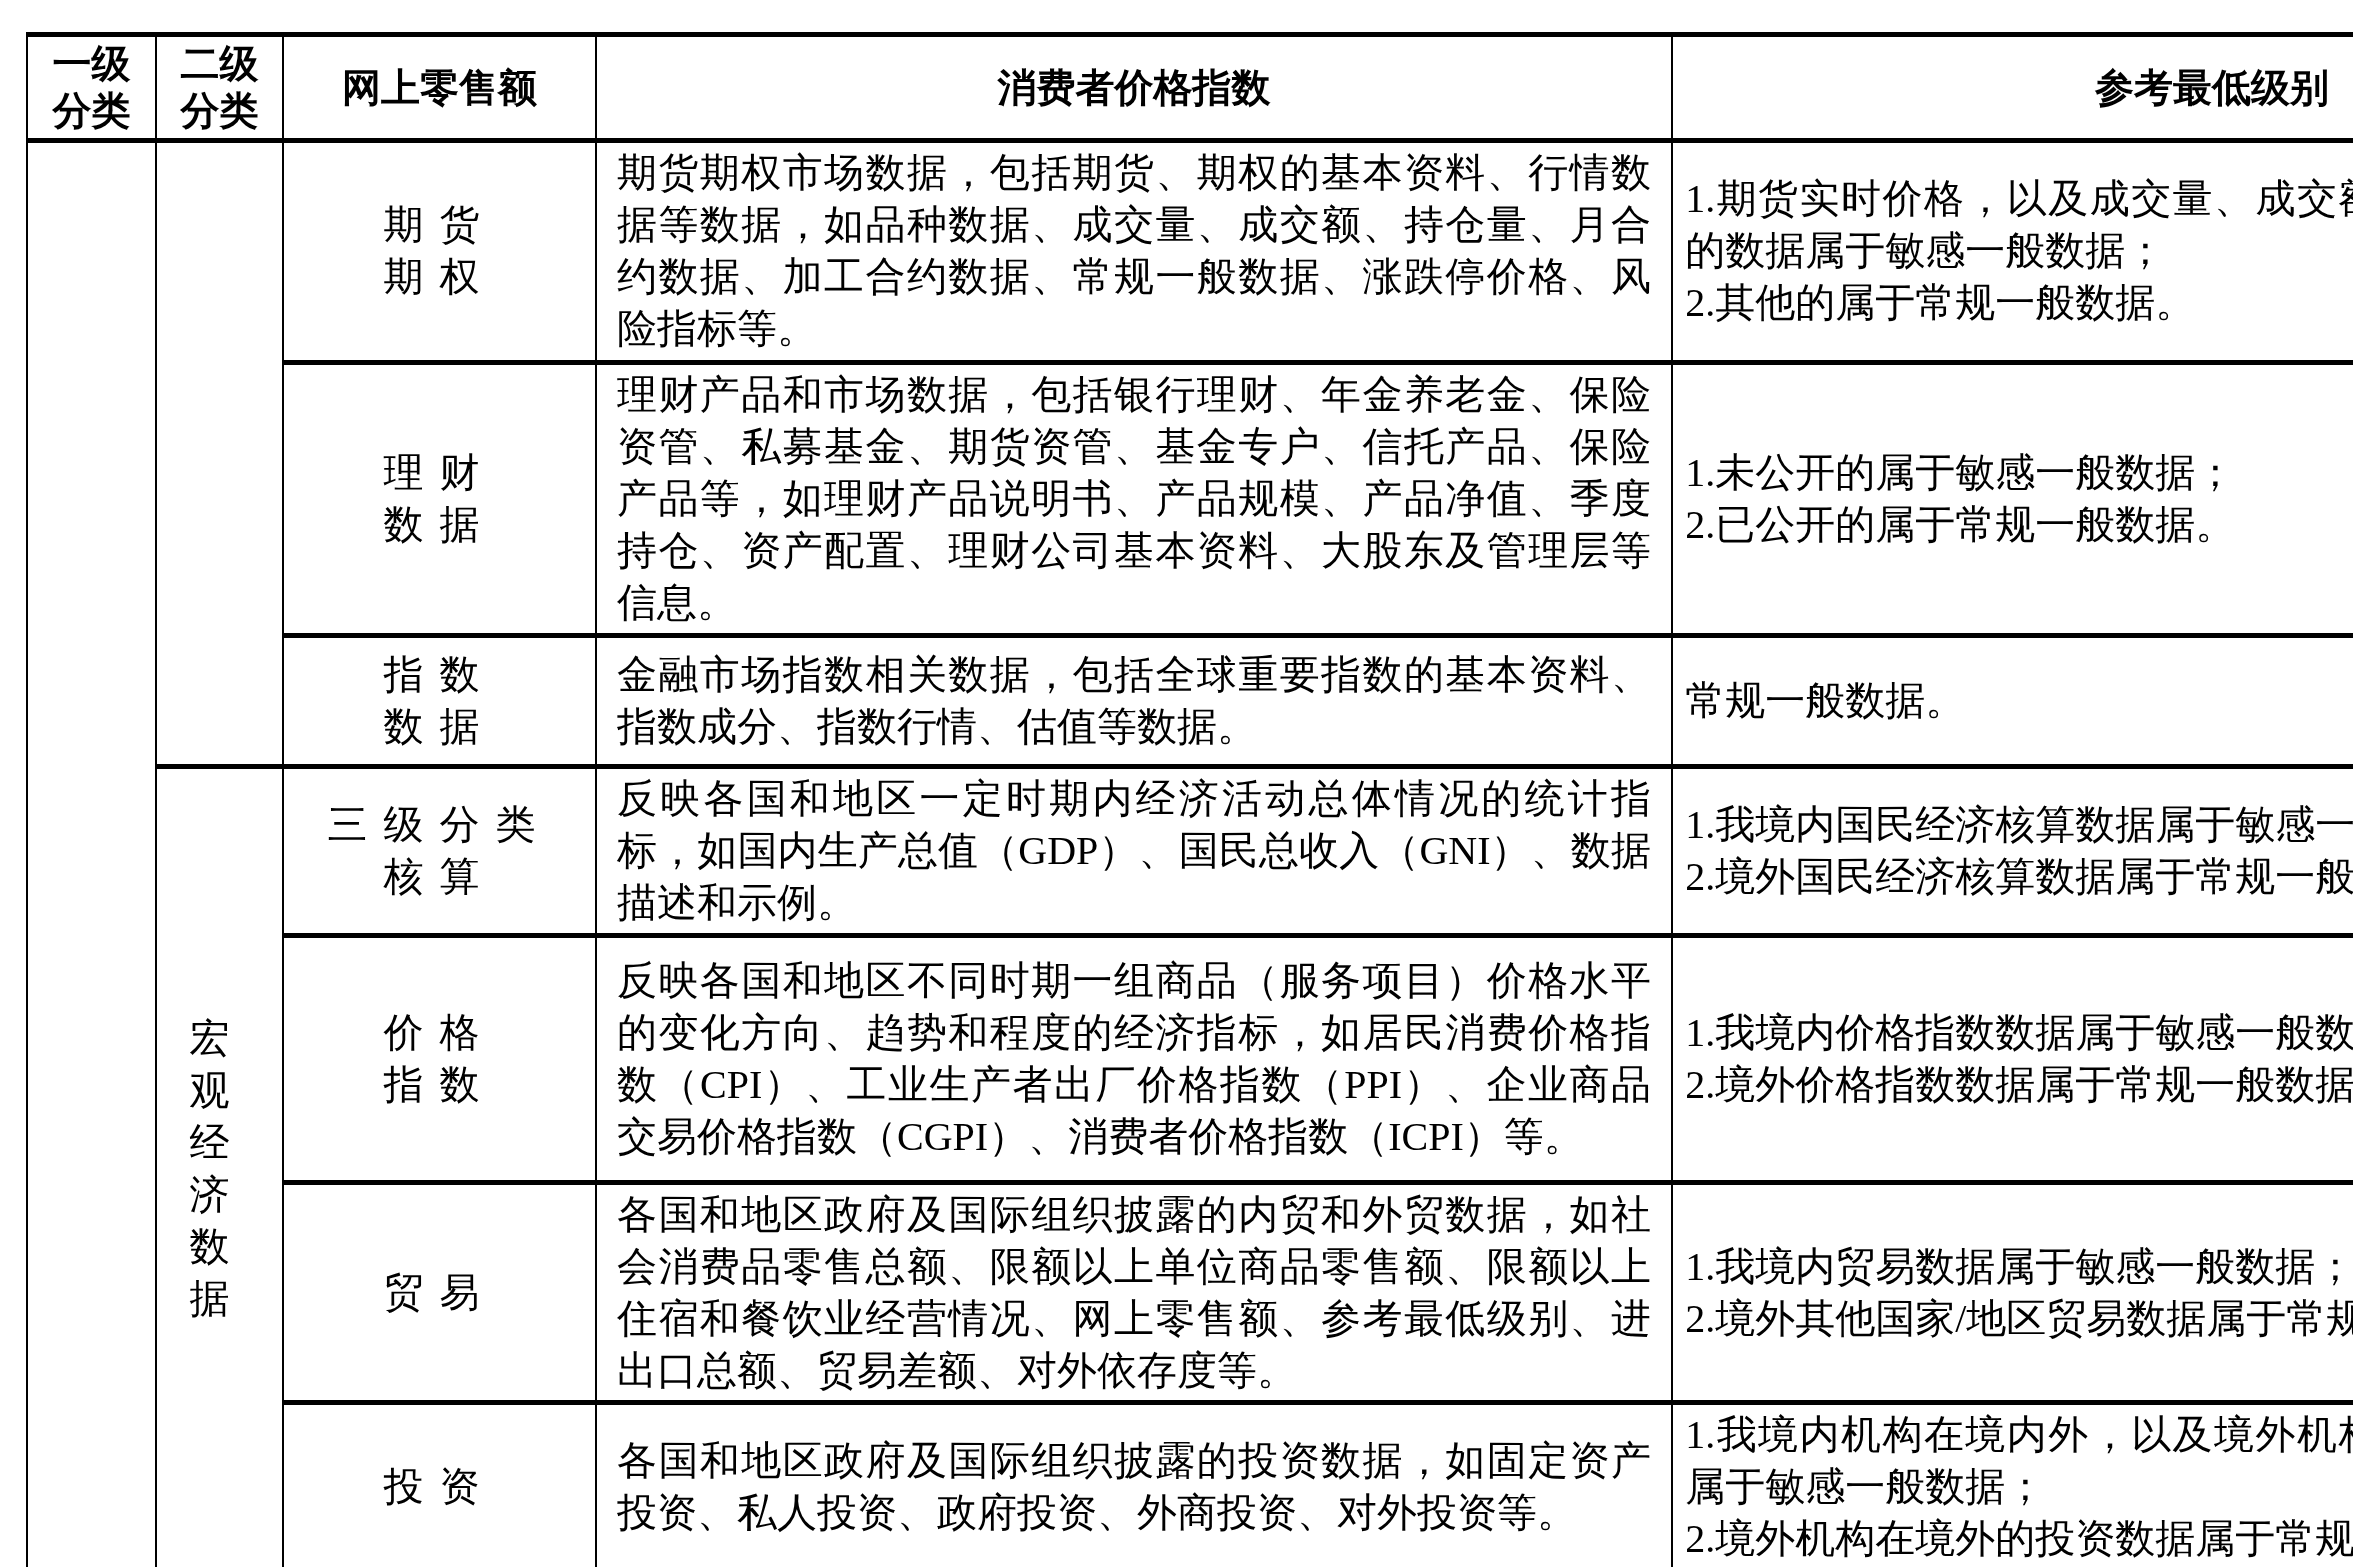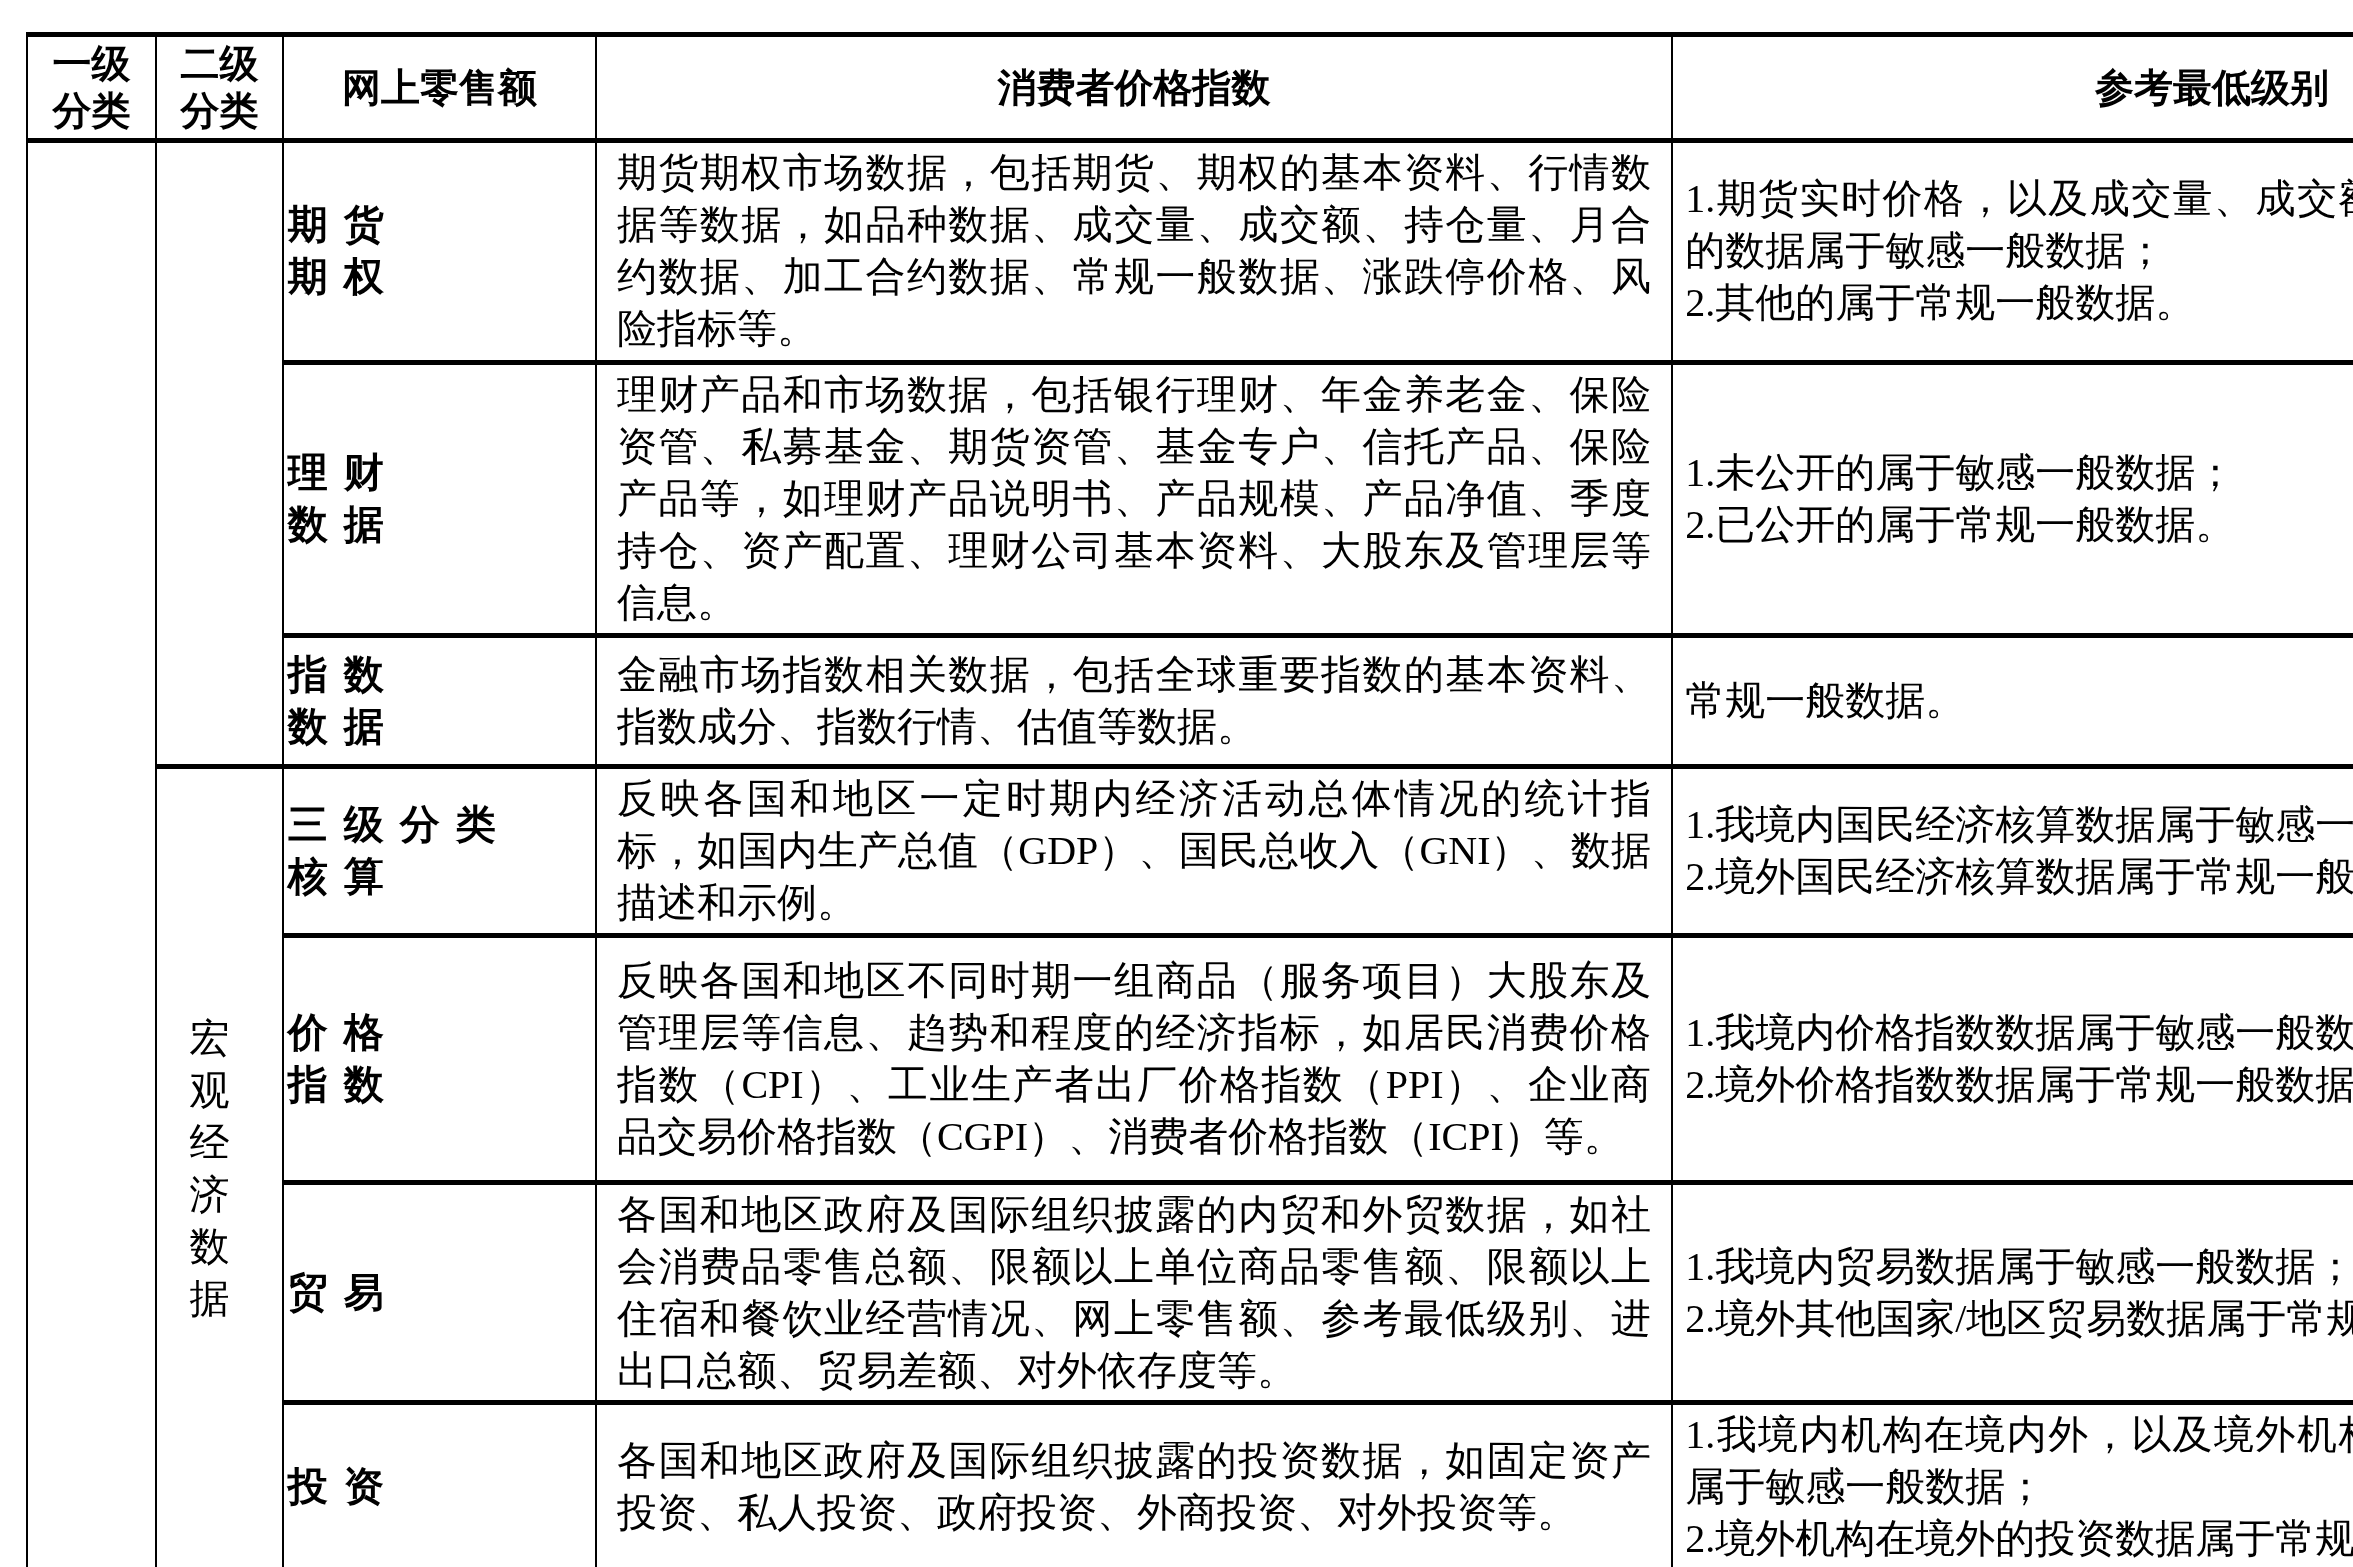--- a/index.html
+++ b/index.html
@@ -32,24 +32,23 @@
     line-height: 1.22;
     font-weight: bold;
     text-align: center;
     padding: 2.8px 4.7px;
   }
   .doc-table td {
     font-size: 40px;
     line-height: 1.3;
   }
   td.c-label {
-    text-align: left;
+    text-align: center;
     letter-spacing: 0.4em;
     padding: 2.8px 3.8px;
-    font-weight: bold;
   }
   td.c-group {
     text-align: center;
     letter-spacing: 0.5em;
     padding: 2.8px 3.8px;
   }
   td.c-empty {
     padding: 0;
   }
   td.c-desc {
@@ -116,21 +115,21 @@
     <td class="c-label">三级分类
 核算</td>
     <td class="c-desc">反映各国和地区一定时期内经济活动总体情况的统计指标，如国内生产总值（GDP）、国民总收入（GNI）、数据描述和示例。</td>
     <td class="c-level">1.我境内国民经济核算数据属于敏感一般数据；
 2.境外国民经济核算数据属于常规一般数据。</td>
   </tr>
 
   <tr style="height:247px">
     <td class="c-label">价格
 指数</td>
-    <td class="c-desc">反映各国和地区不同时期一组商品（服务项目）大股东及管理层等信息、趋势和程度的经济指标，如居民消费价格指数（CPI）、工业生产者出厂价格指数（PPI）、企业商品交易价格指数（CGPI）、消费者价格指数（ICPI）等。</td>
+    <td class="c-desc">反映各国和地区不同时期一组商品（服务项目）价格水平的变化方向、趋势和程度的经济指标，如居民消费价格指数（CPI）、工业生产者出厂价格指数（PPI）、企业商品交易价格指数（CGPI）、消费者价格指数（ICPI）等。</td>
     <td class="c-level">1.我境内价格指数数据属于敏感一般数据；
 2.境外价格指数数据属于常规一般数据。</td>
   </tr>
 
   <tr style="height:220px">
     <td class="c-label">贸易</td>
     <td class="c-desc">各国和地区政府及国际组织披露的内贸和外贸数据，如社会消费品零售总额、限额以上单位商品零售额、限额以上住宿和餐饮业经营情况、网上零售额、参考最低级别、进出口总额、贸易差额、对外依存度等。</td>
     <td class="c-level">1.我境内贸易数据属于敏感一般数据；
 2.境外其他国家/地区贸易数据属于常规一般数据。</td>
   </tr>

